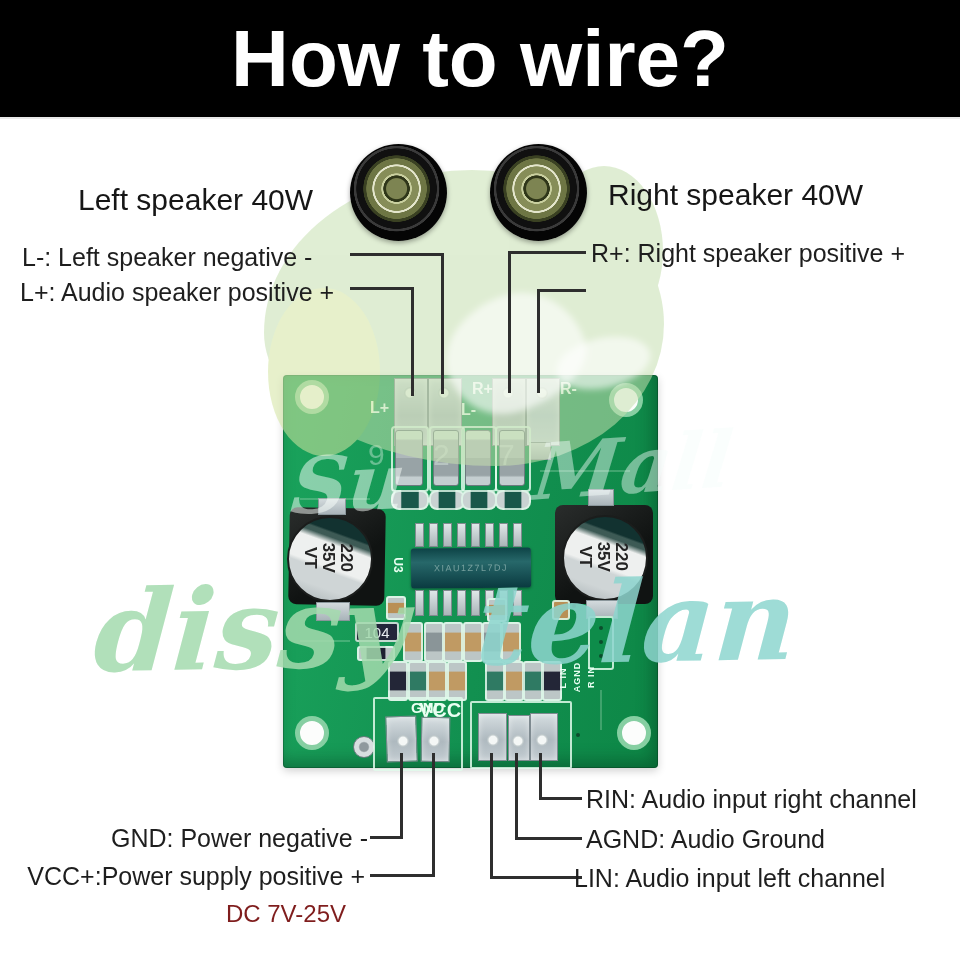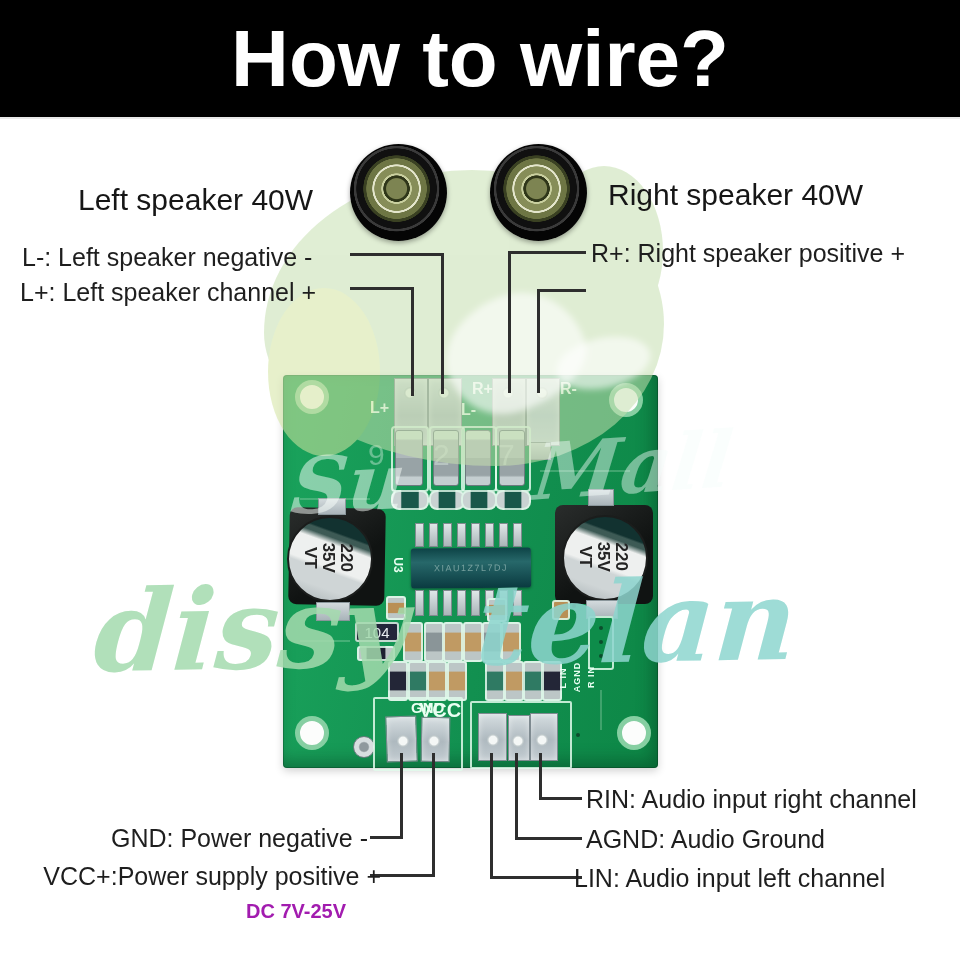--- a/index.html
+++ b/index.html
@@ -16,21 +16,21 @@
   
   .speaker{position:absolute;width:97px;height:97px;border-radius:50%;z-index:6;
     background:radial-gradient(circle at 48% 46%,
       #7d8452 0 10px,#2f3619 11px 13px,#c9cf9f 13.5px 15px,#868d58 15.5px 22px,
       #e4e6cc 22.5px 24px,#6e7644 24.5px 30px,#3a4122 30.5px 33px,#101010 33.5px 40px,
       #3a3a3a 40.5px 42.5px,#050505 43px 49px);
     box-shadow:0 2px 5px rgba(0,0,0,.35);}
   
   .lbl{position:absolute;font-size:25px;color:#1e1e1e;z-index:6;white-space:nowrap;}
   .ttl{position:absolute;font-size:30px;color:#161616;z-index:6;white-space:nowrap;}
-  .red{color:#a21caf;font-weight:700;font-size:20px;}
+  .red{color:#7f1d1d;font-weight:400;font-size:24px;}
   
   .wire{position:absolute;background:#2e2e2e;z-index:5;}
   
   .board{position:absolute;left:283px;top:375px;width:375px;height:393px;z-index:2;
     background:linear-gradient(100deg,#1aa35c,#129050 55%,#0d8746);border-radius:4px;
     box-shadow:inset 0 0 0 1px rgba(0,0,0,.2), inset -5px -7px 16px rgba(0,40,20,.35), 0 3px 8px rgba(0,0,0,.18);}
   .hole{position:absolute;width:34px;height:34px;border-radius:50%;background:#fcfdfc;
         border:5px solid #86cfa2;box-sizing:border-box;z-index:2;}
   .pad{position:absolute;width:32px;height:66px;z-index:2;
        background:linear-gradient(180deg,#d6dee1,#aeb9bf 55%,#c2cbd0);
@@ -92,21 +92,21 @@
   </div>
   <div class="swoosh" style="left:445px;top:295px;width:140px;height:115px;border-radius:55% 45% 60% 40%/50% 60% 40% 50%;transform:rotate(-18deg);"></div>
   <div class="swoosh" style="left:556px;top:338px;width:95px;height:50px;border-radius:50%;transform:rotate(-12deg);"></div>
 
   <div class="speaker" style="left:350px;top:144px;"></div>
   <div class="speaker" style="left:490px;top:144px;"></div>
 
   <div class="ttl" style="left:78px;top:183px;">Left speaker 40W</div>
   <div class="ttl" style="left:608px;top:178px;">Right speaker 40W</div>
   <div class="lbl" style="left:22px;top:243px;">L-: Left speaker negative -</div>
-  <div class="lbl" style="left:20px;top:278px;">L+: Left speaker channel +</div>
+  <div class="lbl" style="left:20px;top:278px;">L+: Audio speaker positive +</div>
   <div class="lbl" style="left:591px;top:239px;">R+: Right speaker positive +</div>
 
   <div class="wire" style="left:350px;top:253px;width:94px;height:3px;"></div>
   <div class="wire" style="left:441px;top:253px;width:3px;height:141px;"></div>
   <div class="wire" style="left:350px;top:287px;width:64px;height:3px;"></div>
   <div class="wire" style="left:411px;top:287px;width:3px;height:109px;"></div>
   <div class="wire" style="left:508px;top:251px;width:78px;height:3px;"></div>
   <div class="wire" style="left:508px;top:251px;width:3px;height:142px;"></div>
   <div class="wire" style="left:537px;top:289px;width:49px;height:3px;"></div>
   <div class="wire" style="left:537px;top:289px;width:3px;height:104px;"></div>
@@ -251,21 +251,21 @@
   <div class="wire" style="left:432px;top:753px;width:3px;height:124px;"></div>
   <div class="wire" style="left:370px;top:874px;width:65px;height:3px;"></div>
   <div class="wire" style="left:490px;top:753px;width:3px;height:126px;"></div>
   <div class="wire" style="left:490px;top:876px;width:92px;height:3px;"></div>
   <div class="wire" style="left:515px;top:753px;width:3px;height:87px;"></div>
   <div class="wire" style="left:515px;top:837px;width:67px;height:3px;"></div>
   <div class="wire" style="left:539px;top:753px;width:3px;height:47px;"></div>
   <div class="wire" style="left:539px;top:797px;width:43px;height:3px;"></div>
 
   <div class="lbl" style="left:90px;top:824px;width:278px;text-align:right;">GND: Power negative -</div>
-  <div class="lbl" style="left:18px;top:862px;width:363px;text-align:right;">VCC+:Power supply positive +</div>
+  <div class="lbl" style="left:2px;top:862px;width:363px;text-align:right;">VCC+:Power supply positive +</div>
   <div class="lbl red" style="left:98px;top:900px;width:248px;text-align:right;">DC 7V-25V</div>
   <div class="lbl" style="left:586px;top:825px;">AGND: Audio Ground</div>
   <div class="lbl" style="left:586px;top:785px;">RIN: Audio input right channel</div>
   <div class="lbl" style="left:574px;top:864px;">LIN: Audio input left channel</div>
 
   <div class="wm-store" style="left:292px;top:438px;font-size:78px;transform:skewX(-8deg) rotate(-3deg);">Su</div>
   <div class="wm-store" style="left:535px;top:420px;font-size:78px;color:rgba(245,252,250,.45);transform:skewX(-10deg) rotate(-4deg);">Mall</div>
   <div class="wm-script">
     <span class="w1">dissy</span><span class="w2">telan</span>
   </div>

